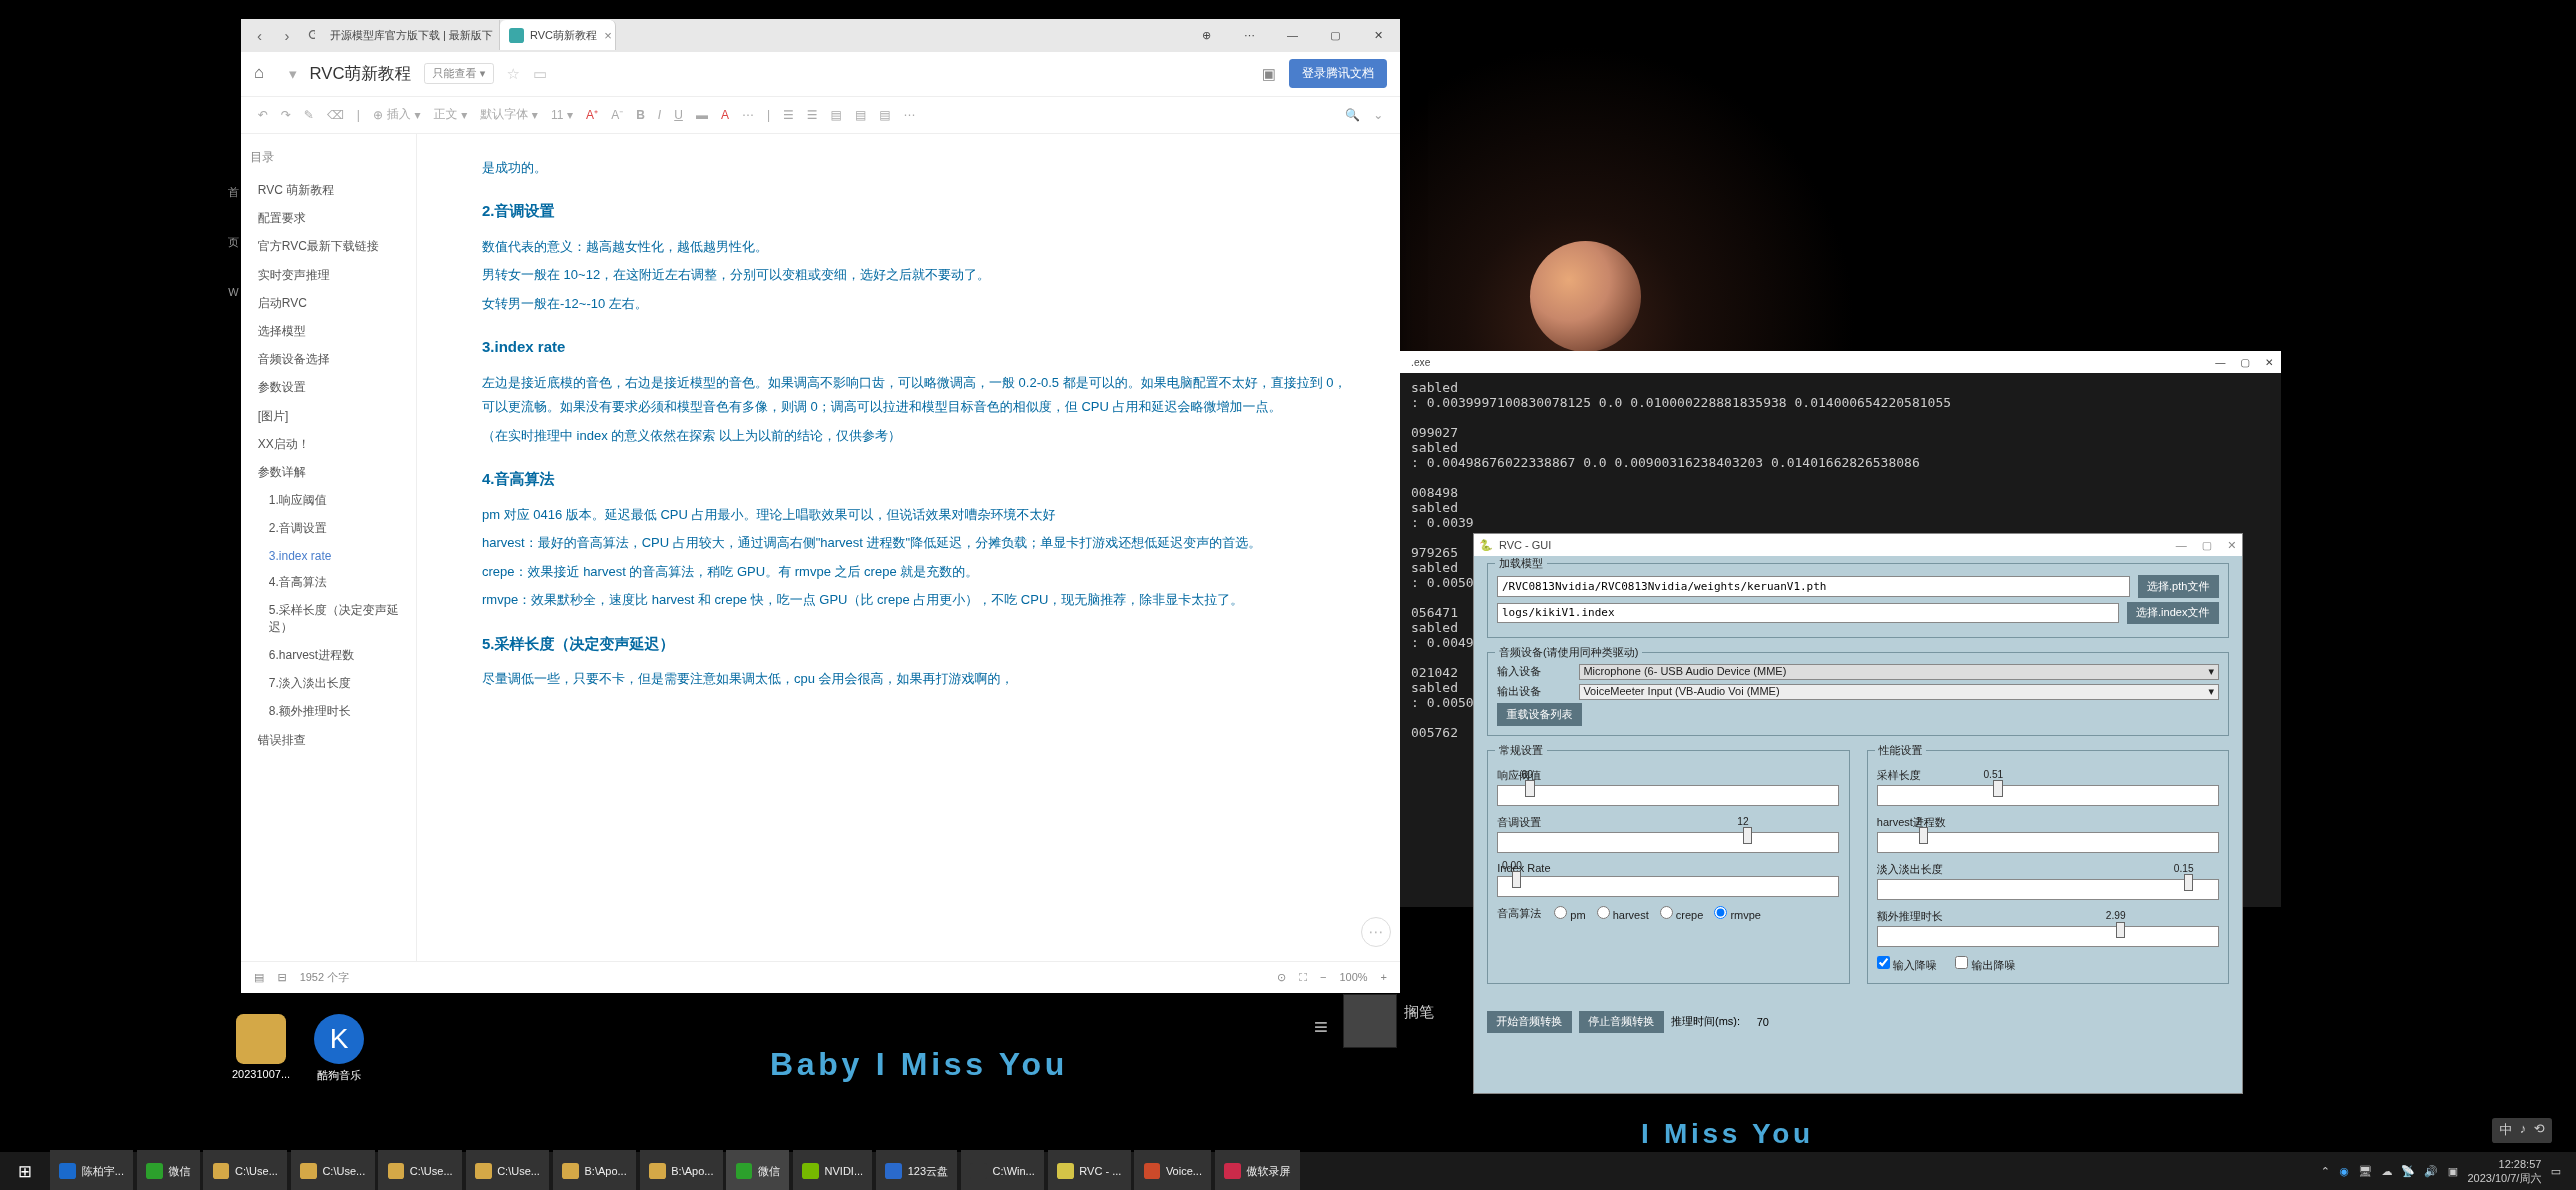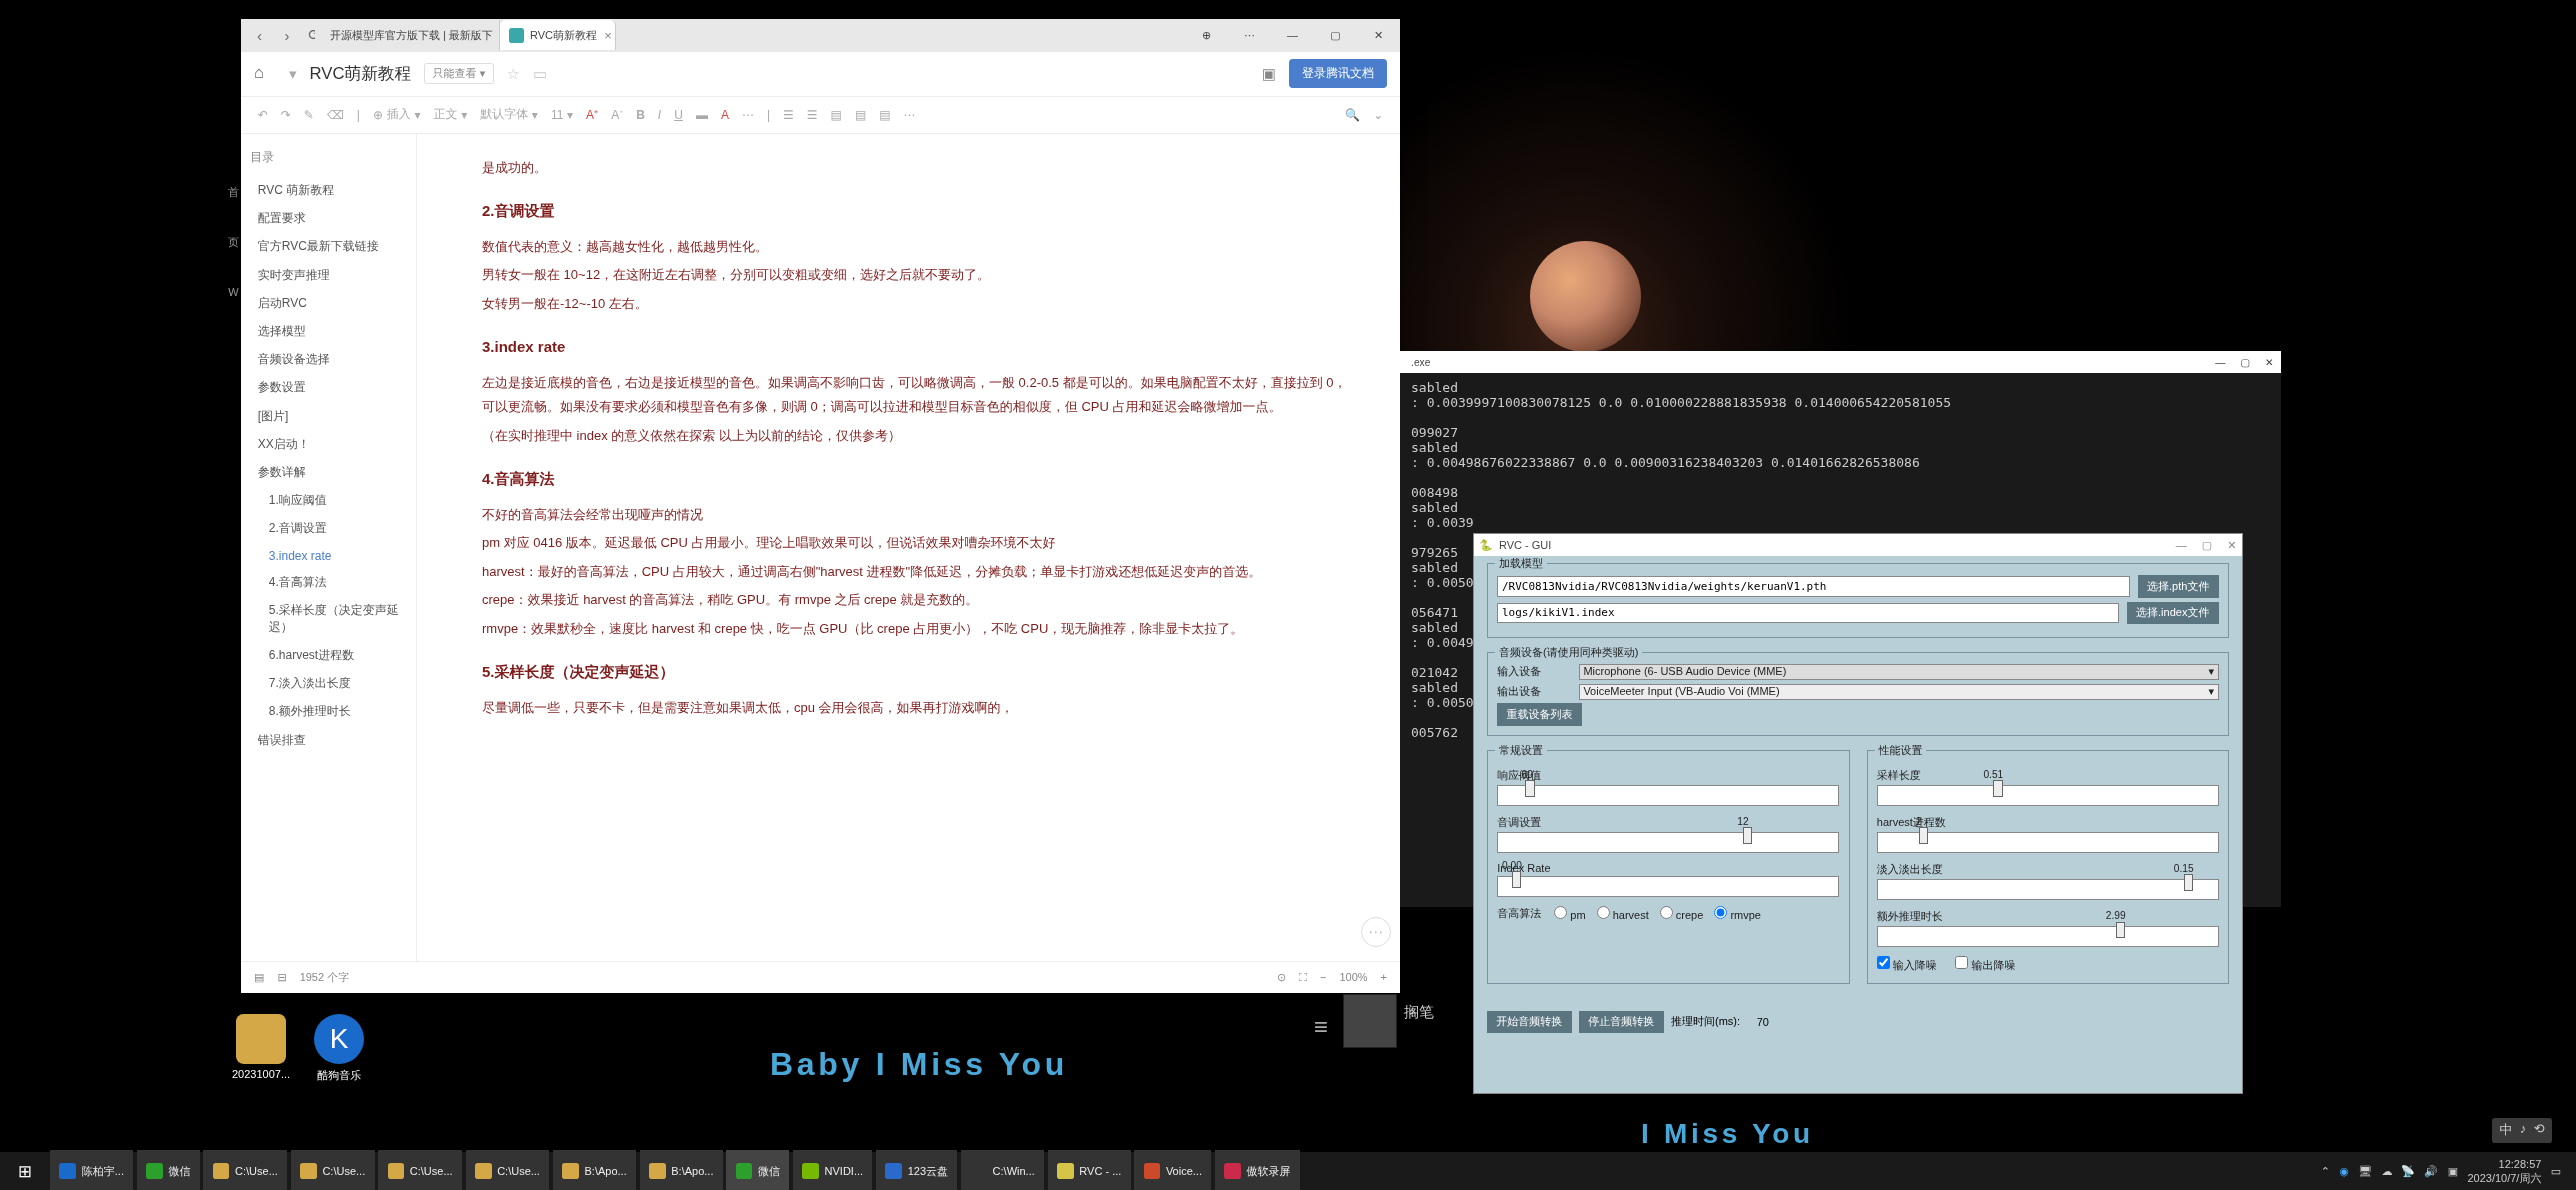--- a/index.html
+++ b/index.html
@@ -33,21 +33,21 @@
 .toolbar { height:37px; border-bottom:0.9px solid #eee; display:flex; align-items:center; padding:0 16.7px; gap:13px; color:#aaa; font-size:12px; }
 .toolbar .tbtn { display:flex; align-items:center; gap:3.7px; }
 
 .doc-body { flex:1; display:flex; overflow:hidden; }
 .outline { width:176px; border-right:0.9px solid #eee; padding:15px 9.3px; overflow-y:auto; }
 .outline-title { font-size:12px; color:#888; margin-bottom:11px; }
 .ol-item { font-size:12px; color:#555; padding:5.6px 7.4px; cursor:pointer; border-radius:2.8px; }
 .ol-item.lv2 { padding-left:18.5px; }
 .ol-item.active { color:#4a7ecc; }
 
-.doc-content { flex:1; padding:18.5px 46px 18.5px 65px; overflow-y:auto; font-size:13px; color:#7f1d1d; line-height:1.9; }
+.doc-content { flex:1; padding:18.5px 46px 18.5px 65px; overflow-y:auto; font-size:13px; color:#0369a1; line-height:1.9; }
 .doc-content h3 { font-size:15px; font-weight:600; margin:16.7px 0 9.3px; }
 .doc-content p { margin:3.7px 0; }
 
 .doc-footer { height:32px; border-top:0.9px solid #eee; display:flex; align-items:center; padding:0 13px; font-size:11px; color:#888; gap:13px; }
 .doc-footer .spacer { flex:1; }
 
 
 .terminal { position:absolute; left:1400px; top:351px; width:881px; height:556px; background:#1a1a1a; }
 .term-title { height:22px; background:#fff; display:flex; align-items:center; justify-content:flex-end; padding:0 7.4px; font-size:10.2px; color:#444; }
 .term-title .tbtns { display:flex; gap:15px; }
@@ -216,21 +216,20 @@
     <div class="doc-content">
       <p>是成功的。</p>
       <h3>2.音调设置</h3>
       <p>数值代表的意义：越高越女性化，越低越男性化。</p>
       <p>男转女一般在 10~12，在这附近左右调整，分别可以变粗或变细，选好之后就不要动了。</p>
       <p>女转男一般在-12~-10 左右。</p>
       <h3>3.index rate</h3>
       <p>左边是接近底模的音色，右边是接近模型的音色。如果调高不影响口齿，可以略微调高，一般 0.2-0.5 都是可以的。如果电脑配置不太好，直接拉到 0，可以更流畅。如果没有要求必须和模型音色有多像，则调 0；调高可以拉进和模型目标音色的相似度，但 CPU 占用和延迟会略微增加一点。</p>
       <p>（在实时推理中 index 的意义依然在探索 以上为以前的结论，仅供参考）</p>
       <h3>4.音高算法</h3>
-      <p>不好的音高算法会经常出现哑声的情况</p>
       <p>pm 对应 0416 版本。延迟最低 CPU 占用最小。理论上唱歌效果可以，但说话效果对嘈杂环境不太好</p>
       <p>harvest：最好的音高算法，CPU 占用较大，通过调高右侧"harvest 进程数"降低延迟，分摊负载；单显卡打游戏还想低延迟变声的首选。</p>
       <p>crepe：效果接近 harvest 的音高算法，稍吃 GPU。有 rmvpe 之后 crepe 就是充数的。</p>
       <p>rmvpe：效果默秒全，速度比 harvest 和 crepe 快，吃一点 GPU（比 crepe 占用更小），不吃 CPU，现无脑推荐，除非显卡太拉了。</p>
       <h3>5.采样长度（决定变声延迟）</h3>
       <p>尽量调低一些，只要不卡，但是需要注意如果调太低，cpu 会用会很高，如果再打游戏啊的，</p>
     </div>
   </div>
 
   <div class="doc-footer">

